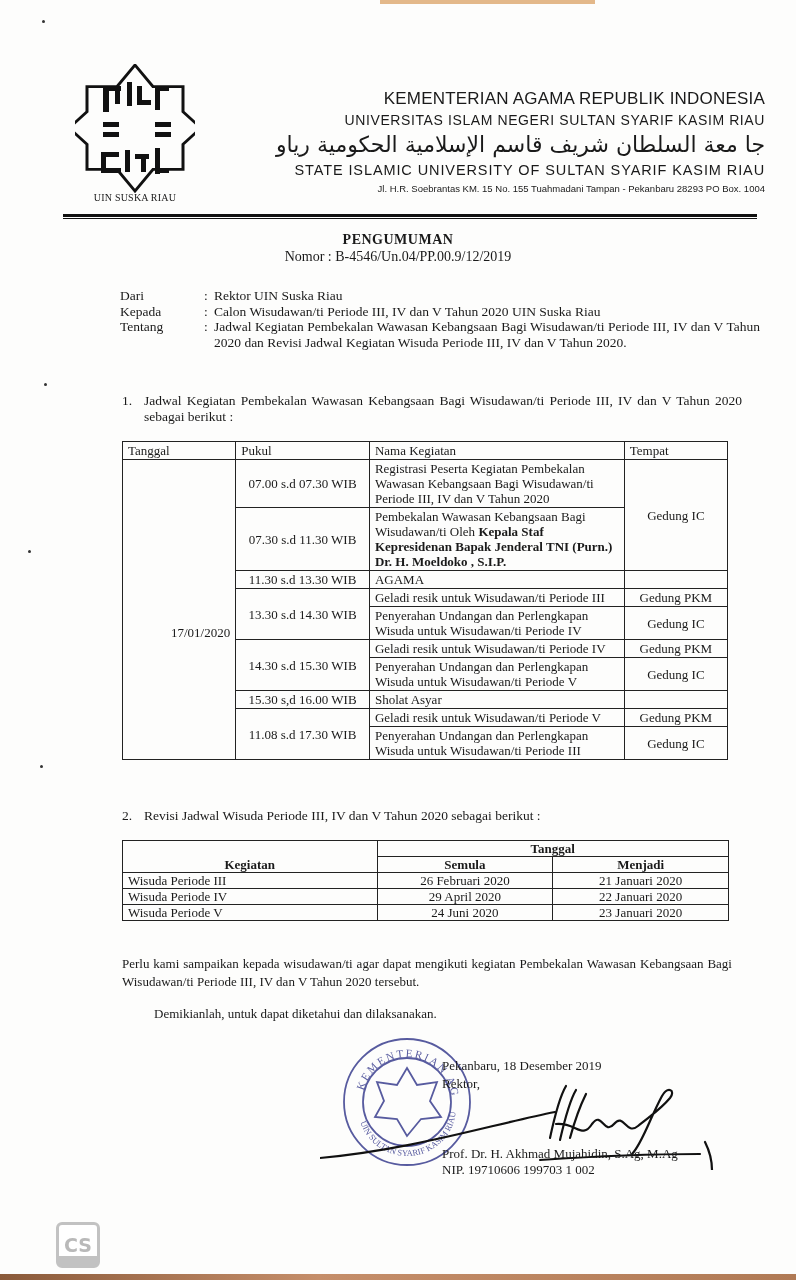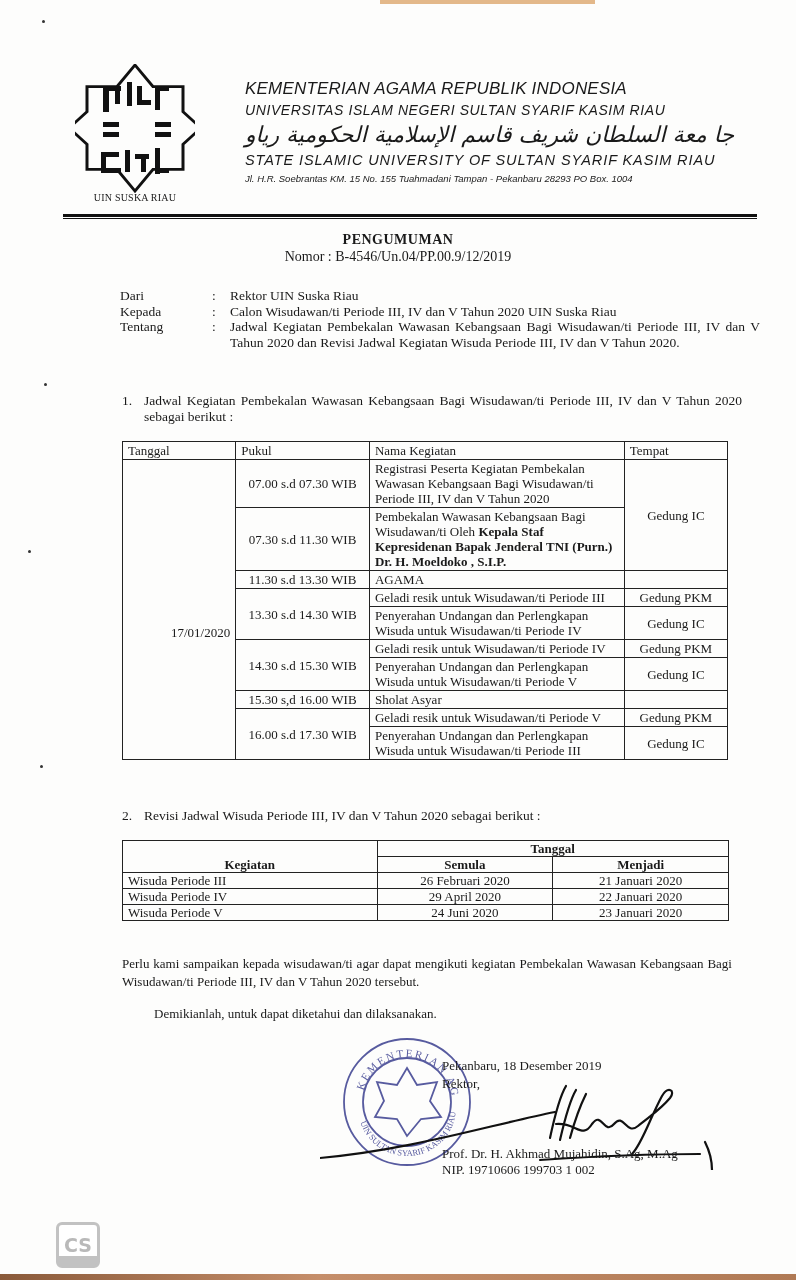--- a/index.html
+++ b/index.html
@@ -2,35 +2,35 @@
 <html><head>
 <meta charset="utf-8">
 <style>
   html,body{margin:0;padding:0;}
   body{width:796px;height:1280px;background:#fdfdfc;position:relative;overflow:hidden;font-family:"Liberation Serif",serif;color:#1a1a1a;}
   .top-tab{position:absolute;left:380px;top:0;width:215px;height:4px;background:#e3b88a;}
   .scan-edge{position:absolute;left:0;bottom:0;width:796px;height:6px;background:linear-gradient(90deg,#8a5a3a,#c58e6a 40%,#b07a55);}
   
   .logo{position:absolute;left:75px;top:64px;width:120px;height:140px;}
   .logo-caption{position:absolute;left:80px;top:192px;width:110px;text-align:center;font-size:10px;letter-spacing:.2px;}
-  .hdr{position:absolute;left:245px;top:78px;width:520px;text-align:left;font-family:"Liberation Sans",sans-serif;font-style:italic;}
+  .hdr{position:absolute;left:245px;top:88px;width:520px;text-align:right;font-family:"Liberation Sans",sans-serif;}
   .hdr .l1{font-size:17px;letter-spacing:.2px;line-height:22px;}
   .hdr .l2{font-size:14px;letter-spacing:.6px;line-height:20px;}
   .hdr .l3{font-size:22px;line-height:30px;font-family:"DejaVu Sans",sans-serif;direction:rtl;}
   .hdr .l4{font-size:14.5px;letter-spacing:.9px;line-height:20px;}
   .hdr .l5{font-size:9.5px;line-height:13px;margin-top:2px;}
   .hdr .l6{font-size:9.5px;line-height:13px;}
   .rule1{position:absolute;left:63px;top:214px;width:694px;height:3px;background:#111;}
   .rule2{position:absolute;left:63px;top:218px;width:694px;height:1px;background:#111;}
   
   .title{position:absolute;left:0;width:796px;top:232px;text-align:center;font-weight:bold;font-size:14px;letter-spacing:.5px;}
   .nomor{position:absolute;left:0;width:796px;top:249px;text-align:center;font-size:14px;}
   
   .meta{position:absolute;left:120px;top:288px;width:640px;font-size:13.5px;line-height:15.5px;}
-  .meta .row{display:flex;gap:8px;}
+  .meta .row{display:flex;}
   .meta .k{width:84px;flex:none;}
   .meta .c{width:10px;flex:none;}
   .meta .v{flex:1;text-align:justify;}
   
   .sec1{position:absolute;left:122px;top:393px;width:620px;font-size:13.5px;line-height:16px;display:flex;}
   .sec1 .n{width:22px;flex:none;}
   .sec1 .t{flex:1;text-align:justify;}
   
   table{border-collapse:collapse;}
   .t1{position:absolute;left:122px;top:441px;width:606px;font-size:13px;}
@@ -178,21 +178,21 @@
   <tr>
     <td>Penyerahan Undangan dan Perlengkapan Wisuda untuk Wisudawan/ti Periode V</td>
     <td class="place">Gedung IC</td>
   </tr>
   <tr>
     <td class="time">15.30 s,d 16.00 WIB</td>
     <td>Sholat Asyar</td>
     <td class="place"></td>
   </tr>
   <tr>
-    <td class="time" rowspan="2">16.00 s.d 17.30 WIB</td>
+    <td class="time" rowspan="2">11.08 s.d 17.30 WIB</td>
     <td>Geladi resik untuk Wisudawan/ti Periode V</td>
     <td class="place">Gedung PKM</td>
   </tr>
   <tr>
     <td>Penyerahan Undangan dan Perlengkapan Wisuda untuk Wisudawan/ti Periode III</td>
     <td class="place">Gedung IC</td>
   </tr>
 </tbody>
   </table>
 

